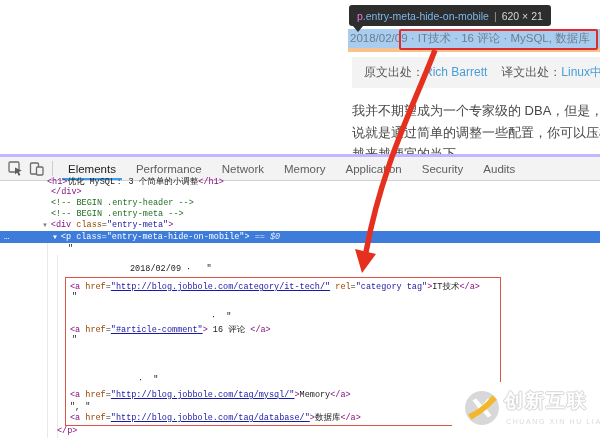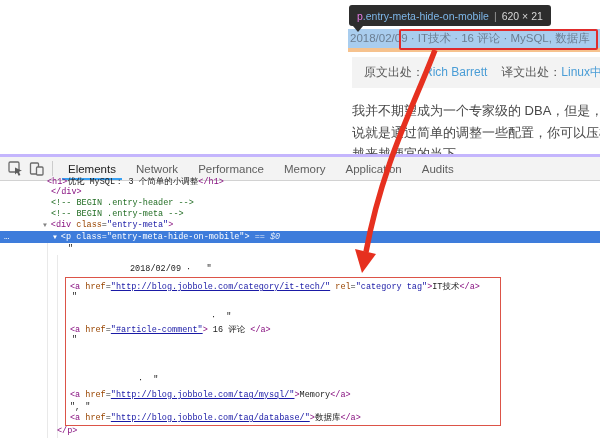--- a/index.html
+++ b/index.html
@@ -95,24 +95,25 @@
       </span>
       <span class="tb-icon">
         <svg viewBox="0 0 15 15" width="15" height="15">
           <rect x="1.5" y="2" width="8" height="11" rx="1" fill="none" stroke="#6b6b6b" stroke-width="1.3"></rect>
           <rect x="7.5" y="6" width="6.5" height="8" rx="1" fill="#f3f3f3" stroke="#6b6b6b" stroke-width="1.3"></rect>
         </svg>
       </span>
       <span class="vsep"></span>
       <div class="tabs" id="tabs">
           <div class="tab active">Elements</div>
+          <div class="tab">Performance</div>
           <div class="tab">Network</div>
-          <div class="tab">Performance</div>
           <div class="tab">Memory</div>
           <div class="tab">Application</div>
+          <div class="tab">Security</div>
           <div class="tab">Audits</div>
         </div>
     </div>
   </div>
 
   <div class="code" id="code">
     <div class="guide" style="left:47px;top:243px;height:195px;"></div>
     <div class="guide" style="left:57px;top:255px;height:183px;"></div>
     <div class="redbox-code"></div>
   <div class="cl" style="top: 177px;"><span class="cl-c" style="left: 47px;"><span class="s-t">&lt;h1&gt;</span><span class="s-x">优化 MySQL： 3 个简单的小调整</span><span class="s-t">&lt;/h1&gt;</span></span></div>
@@ -133,14 +134,23 @@
       <div class="cl" style="top: 402px;"><span class="cl-c" style="left: 70px;"><span class="s-x">", "</span></span></div>
       <div class="cl" style="top: 413px;"><span class="cl-c" style="left: 70px;"><span class="s-t">&lt;a</span><span class="s-x"> </span><span class="s-a">href</span><span class="s-x">=</span><span class="s-l">"http://blog.jobbole.com/tag/database/"</span><span class="s-t">&gt;</span><span class="s-x">数据库</span><span class="s-t">&lt;/a&gt;</span></span></div>
       <div class="cl" style="top: 426px;"><span class="cl-c" style="left: 57px;"><span class="s-t">&lt;/p&gt;</span></span></div>
     </div>
 
   <svg class="arrow" width="600" height="438" viewBox="0 0 600 438">
     <path d="M 435 50 C 414 105, 382 165, 366 252" fill="none" stroke="#e6301f" stroke-width="5.5"></path>
     <polygon points="362,273 376,254 355,249" fill="#e6301f"></polygon>
   </svg>
 
+  <div class="wm">
+    <svg class="wm-logo" viewBox="0 0 34 34">
+      <circle cx="17" cy="17" r="16" fill="#d8d8d8"></circle>
+      <path d="M8,10 L13.5,17 L8,24 L11.5,26 L17,19.5 L22.5,26 L26,24 L20.5,17 L26,10 L22.5,8 L17,14.5 L11.5,8 Z" fill="#ffffff"></path>
+      <path d="M4,23 Q16,18 27,5 L31,9 Q20,21 7,28 Z" fill="#f3b72e"></path>
+    </svg>
+    <div class="wm-t">创新互联</div>
+    <div class="wm-s">CHUANG XIN HU LIAN</div>
+  </div>
 
 </div>
 
 </body></html>

